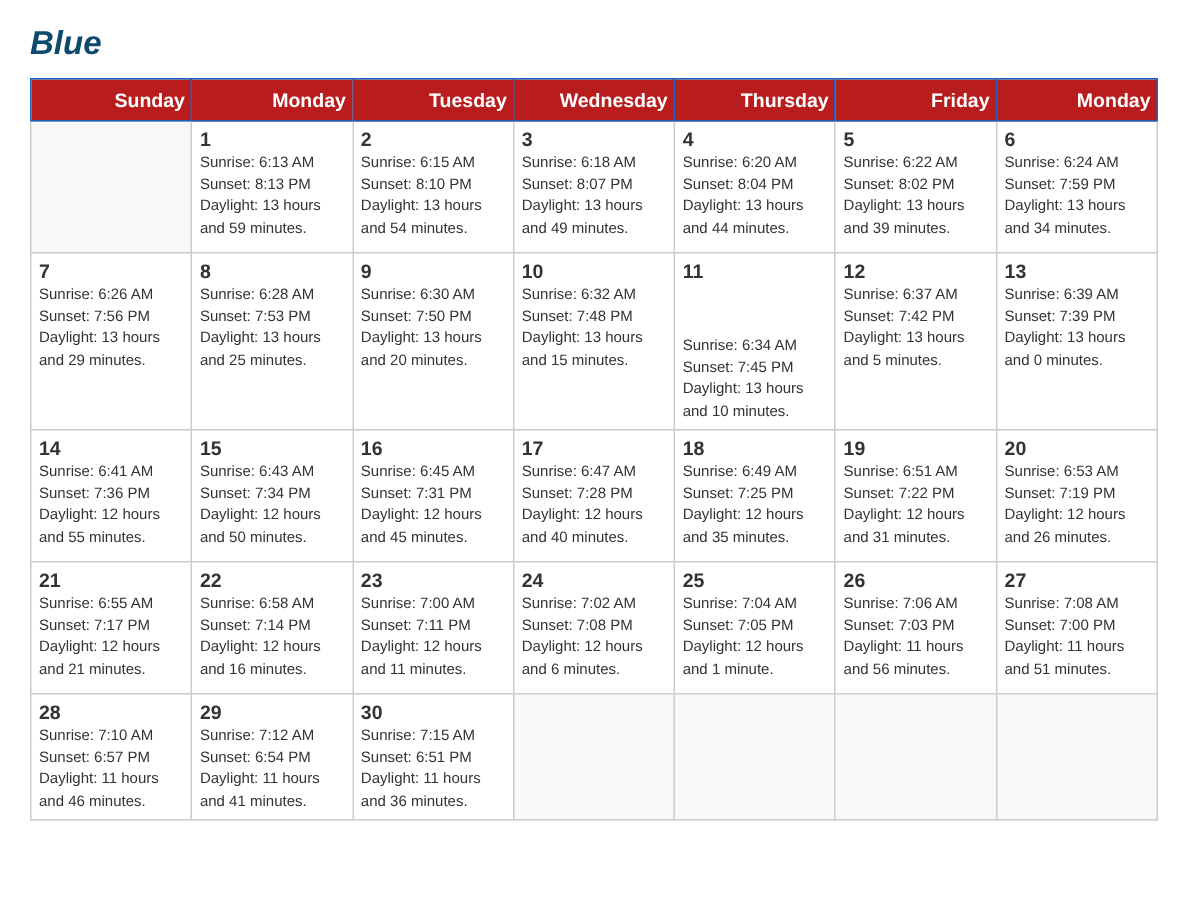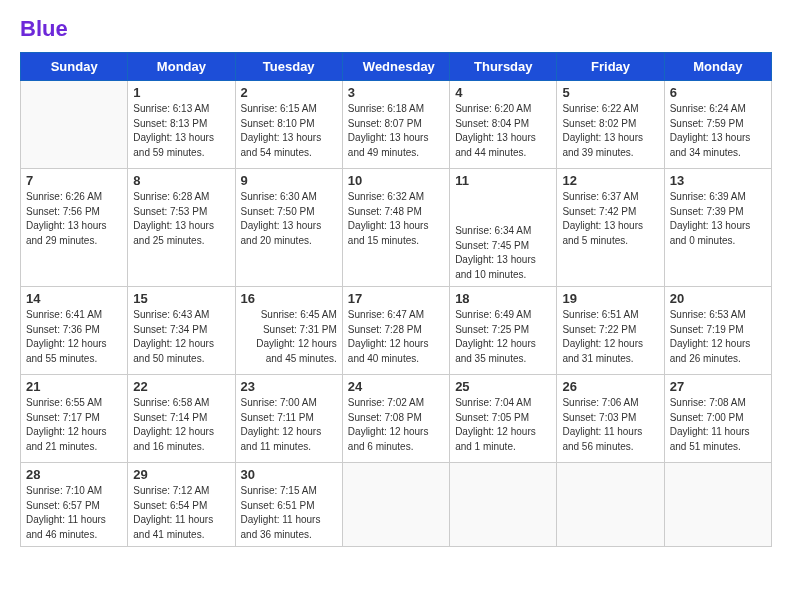--- a/index.html
+++ b/index.html
@@ -14,45 +14,45 @@
       display: flex;
       align-items: flex-start;
       justify-content: space-between;
       margin-bottom: 10px;
     }
     .logo {
       display: flex;
       align-items: center;
     }
     .logo-general { color: #333; }
-    .logo-blue { color: #6d28d9; }
+    .logo-blue { color: #0c4a6e; font-style: italic; }
     .title-block {
       text-align: right;
     }
     .month-title {
       font-size: 36px;
       font-weight: bold;
       color: #333;
     }
     .location {
       font-size: 15px;
       color: #333;
     }
     table {
       width: 100%;
       border-collapse: collapse;
       table-layout: fixed;
     }
     thead th {
-      background-color: #1d4ed8;
+      background-color: #b91c1c;
       color: #fff;
       font-size: 13px;
       font-weight: bold;
-      padding: 6px 20px;
-      text-align: center;
+      padding: 6px 4px;
+      text-align: right;
       border: 1px solid #1565c0;
     }
     tbody td {
       border: 1px solid #ccc;
       vertical-align: top;
       padding: 4px 5px;
       font-size: 10.5px;
       color: #333;
       height: 88px;
     }
@@ -209,21 +209,21 @@
         </td>
         <td>
           <span class="day-num">15</span>
           <div class="cell-info" style="white-space: pre-line;">Sunrise: 6:43 AM
 Sunset: 7:34 PM
 Daylight: 12 hours
 and 50 minutes.</div>
         </td>
         <td>
           <span class="day-num">16</span>
-          <div class="cell-info" style="white-space: pre-line; text-align: right;">Sunrise: 6:45 AM
+          <div class="cell-info" style="white-space: pre-line;">Sunrise: 6:45 AM
 Sunset: 7:31 PM
 Daylight: 12 hours
 and 45 minutes.</div>
         </td>
         <td>
           <span class="day-num">17</span>
           <div class="cell-info" style="white-space: pre-line;">Sunrise: 6:47 AM
 Sunset: 7:28 PM
 Daylight: 12 hours
 and 40 minutes.</div>

